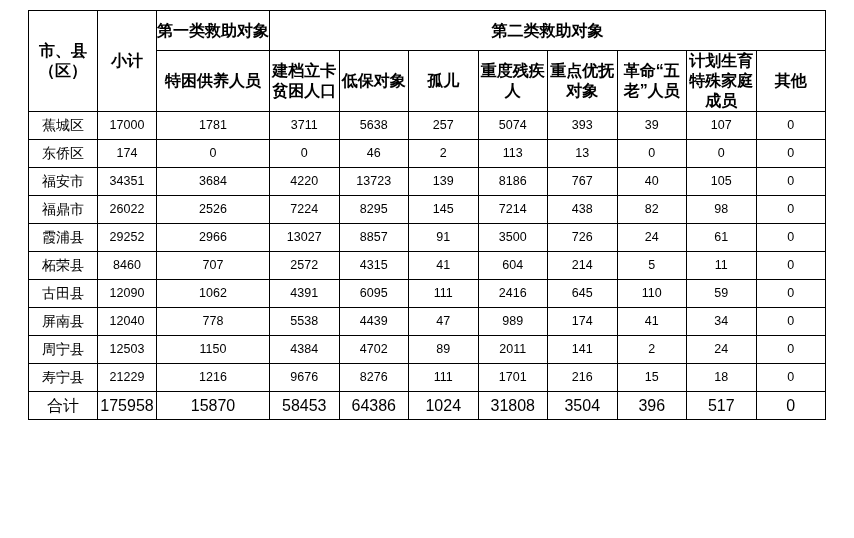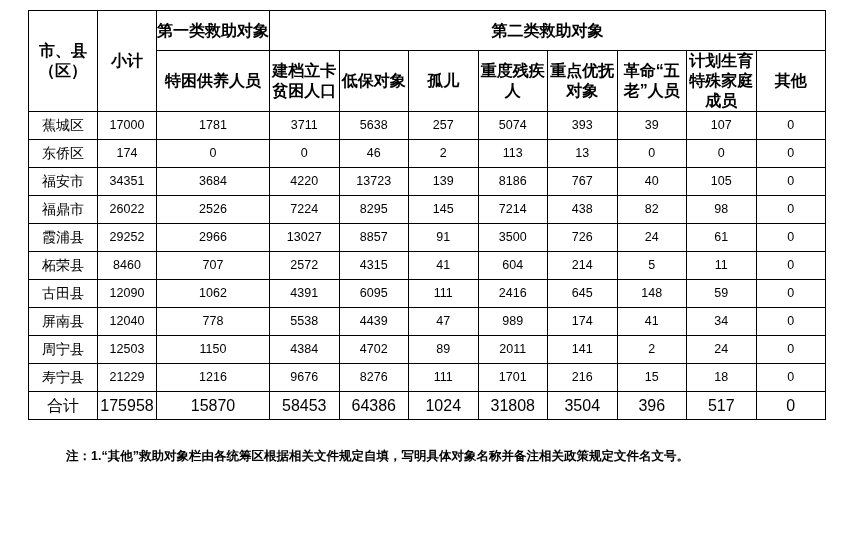--- a/index.html
+++ b/index.html
@@ -184,21 +184,21 @@
       </tr>
       <tr>
         <td class="region">古田县</td>
         <td>12090</td>
         <td>1062</td>
         <td>4391</td>
         <td>6095</td>
         <td>111</td>
         <td>2416</td>
         <td>645</td>
-        <td>148</td>
+        <td>110</td>
         <td>59</td>
         <td>0</td>
       </tr>
       <tr>
         <td class="region">屏南县</td>
         <td>12040</td>
         <td>778</td>
         <td>5538</td>
         <td>4439</td>
         <td>47</td>
@@ -244,16 +244,15 @@
         <td>31808</td>
         <td>3504</td>
         <td>396</td>
         <td>517</td>
         <td>0</td>
       </tr>
     </tbody>
   </table>
 
   <div class="notes">
-    <p class="note-indent">注：1.“其他”救助对象栏由各统筹区根据相关文件规定自填，写明具体对象名称并备注相关政策规定文件名文号。</p>
   </div>
 
 </div>
 
 </body></html>

